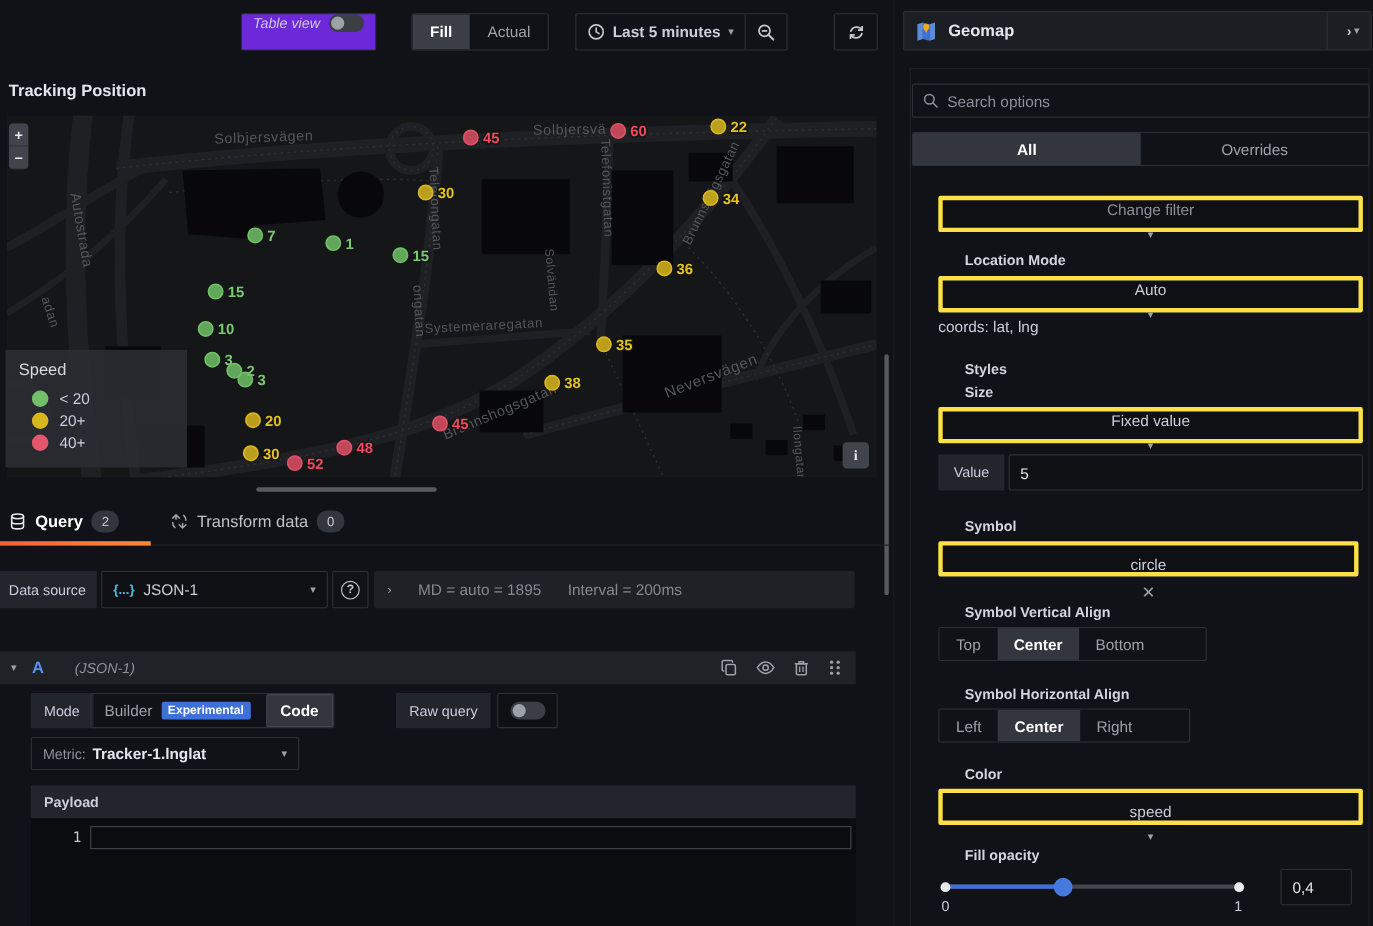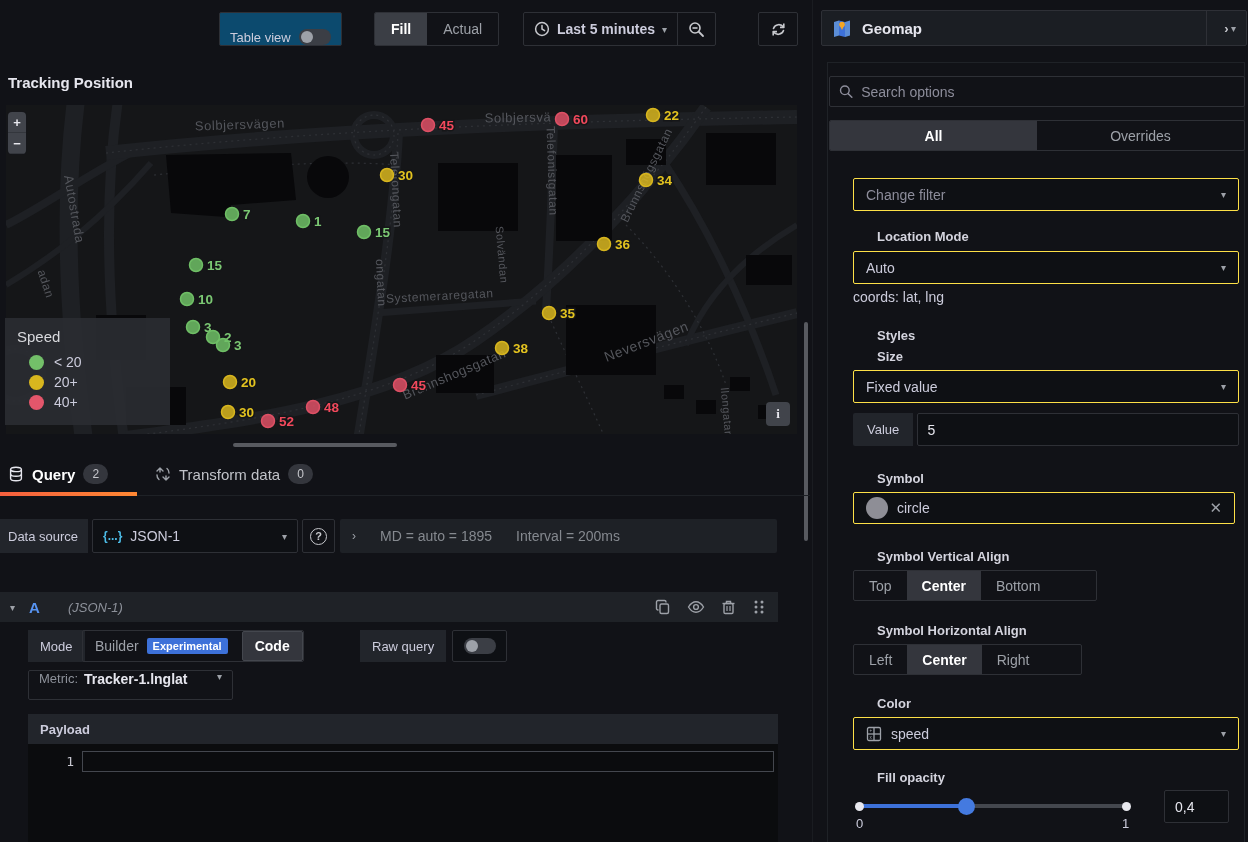--- a/index.html
+++ b/index.html
@@ -2,22 +2,22 @@
 <html><head>
 <meta charset="utf-8">
 <style>
   * { box-sizing: border-box; margin: 0; padding: 0; }
   html,body { width:1248px; height:842px; overflow:hidden; background:#111217;
     font-family:"Liberation Sans", sans-serif; color:#CCCCDC; }
   .abs { position:absolute; }
   body { position:relative; }
 
   
-  .tb-box { display:flex; align-items:flex-end; height:34px; border:1px solid #2E3036;
-    border-radius:2px; background:#0c4a6e; }
+  .tb-box { display:flex; align-items:flex-start; height:34px; border:1px solid #2E3036;
+    border-radius:2px; background:#6d28d9;font-style:italic; }
   .tb-label { font-size:13px; color:#CCCCDC; padding:0 8px 0 10px; }
   .toggle { width:32px; height:16px; border-radius:9px; background:#3B3E45; position:relative; margin-right:10px; }
   .toggle .knob { position:absolute; left:2px; top:2px; width:12px; height:12px; border-radius:50%; background:#9DA1A8; }
   .seg-group { display:flex; height:34px; border:1px solid #2E3036; border-radius:2px; overflow:hidden; }
   .seg { display:flex; align-items:center; justify-content:center; font-size:14px; color:#9DA1A8; padding:0 16px; cursor:pointer; }
   .seg.sel { background:#3B3E45; color:#FFFFFF; font-weight:bold; }
   .timepicker { display:flex; align-items:center; height:34px; border:1px solid #2E3036; border-radius:2px; }
   .tp-main { display:flex; align-items:center; gap:7px; padding:0 10px; height:100%; }
   .tp-text { font-size:14px; font-weight:bold; color:#CCCCDC; }
   .chev { color:#9DA1A8; font-size:10px; }
@@ -70,22 +70,22 @@
   .qicons svg { display:block; }
   .mode-label, .rq-label { background:#22252B; height:32px; display:flex; align-items:center; padding:0 12px; font-size:13px; }
   .mode-group { left:82px; top:630px; height:32px; border:1px solid #2E3036; border-radius:2px;
     display:flex; align-items:center; }
   .mode-opt { font-size:14px; color:#9DA1A8; padding:0 12px; display:flex; align-items:center; height:100%; }
   .mode-opt.sel { background:#34363D; color:#FFFFFF; font-weight:bold; border:1px solid #44474E; border-radius:2px; }
   .exp-badge { background:#3D71D9; color:#FFF; font-size:11px; font-weight:bold; border-radius:2px;
     padding:2px 6px; margin-left:-4px; }
   .rq-toggle-box { left:452px; top:630px; width:55px; height:32px; background:#0E1014; border:1px solid #2E3036;
     border-radius:2px; display:flex; align-items:center; justify-content:center; }
-  .metric-box { left:28px; top:670px; width:205px; height:30px; border:1px solid #2E3036; border-radius:2px;
-    background:#111217; display:flex; gap:6px; padding:0 10px; }
+  .metric-box { left:28px; top:670px; width:244px; height:30px; border:1px solid #2E3036; border-radius:2px;
+    background:#111217; display:flex; align-items:center; gap:6px; padding:0 10px; }
   .metric-prefix { color:#8D919A; font-size:13px; }
   .metric-value { color:#E6E6EE; font-size:14px; font-weight:bold; flex:1; }
   .payload-head { left:28px; top:714px; width:750px; height:30px; background:#22252B; display:flex;
     align-items:center; padding-left:12px; font-size:13px; font-weight:bold; }
   .code-editor { left:28px; top:744px; width:750px; height:98px; background:#0B0C0E; }
   .gutter-num { position:absolute; left:18px; top:10px; width:28px; text-align:right; color:#C7C7D0;
     font-family:"DejaVu Sans Mono",monospace; font-size:13px; }
   .code-line { position:absolute; left:54px; top:7px; width:692px; height:21px; border:1px solid #44474E; background:transparent; }
 
   
@@ -99,22 +99,22 @@
   .search-box { left:16px; top:76px; width:416px; height:31px; border:1px solid #2E3036; border-radius:2px;
     display:flex; align-items:center; gap:8px; padding:0 9px; background:#111217; }
   .search-box input { background:transparent; border:none; outline:none; color:#CCCCDC; font-size:14px; width:100%; }
   .search-box input::placeholder { color:#8D8D9B; }
   .radio-row { display:flex; height:31px; border:1px solid #2E3036; border-radius:2px; overflow:hidden; }
   .radio-opt { display:flex; align-items:center; justify-content:center; font-size:14px; color:#9DA1A8; cursor:pointer; }
   .radio-opt.sel { background:#34363D; color:#FFFFFF; font-weight:bold; }
   .allover { left:16px; top:120px; width:416px; }
   .allover .radio-opt { flex:1; }
   .opt-label { font-size:13px; font-weight:bold; color:#D4D4DE;padding-left:24px; }
-  .select-box { height:33px; border:1px solid #fde047; border-radius:2px; background:#0E1014;
-    display:flex; align-items:center; padding:0 12px; gap:9px; }
+  .select-box { height:33px; border:4px solid #fde047; border-radius:2px; background:#0E1014;
+    display:flex; align-items:center; padding:0 12px; gap:9px;flex-direction:column; }
   .select-text { font-size:14px; color:#CCCCDC; flex:1; }
   .select-text.placeholder { color:#8D8D9B; }
   .hint-text { font-size:14px; color:#CCCCDC; }
   .prefix-label { background:#22252B; height:33px; display:flex; align-items:center; padding:0 14px;
     font-size:13px; color:#CCCCDC; border-radius:2px 0 0 2px; }
   .num-input { height:33px; border:1px solid #2E3036; border-radius:2px; background:#0E1014; color:#E6E6EE;
     font-size:14px; padding:0 10px; outline:none; width:100%; font-family:"Liberation Sans",sans-serif; }
   .sym-swatch { width:22px; height:22px; border-radius:50%; background:#8E8E96; }
   .x-icon { color:#9DA1A8; font-size:15px; }
   .slider-track { position:absolute; height:4px; border-radius:2px; background:#44474E; }

